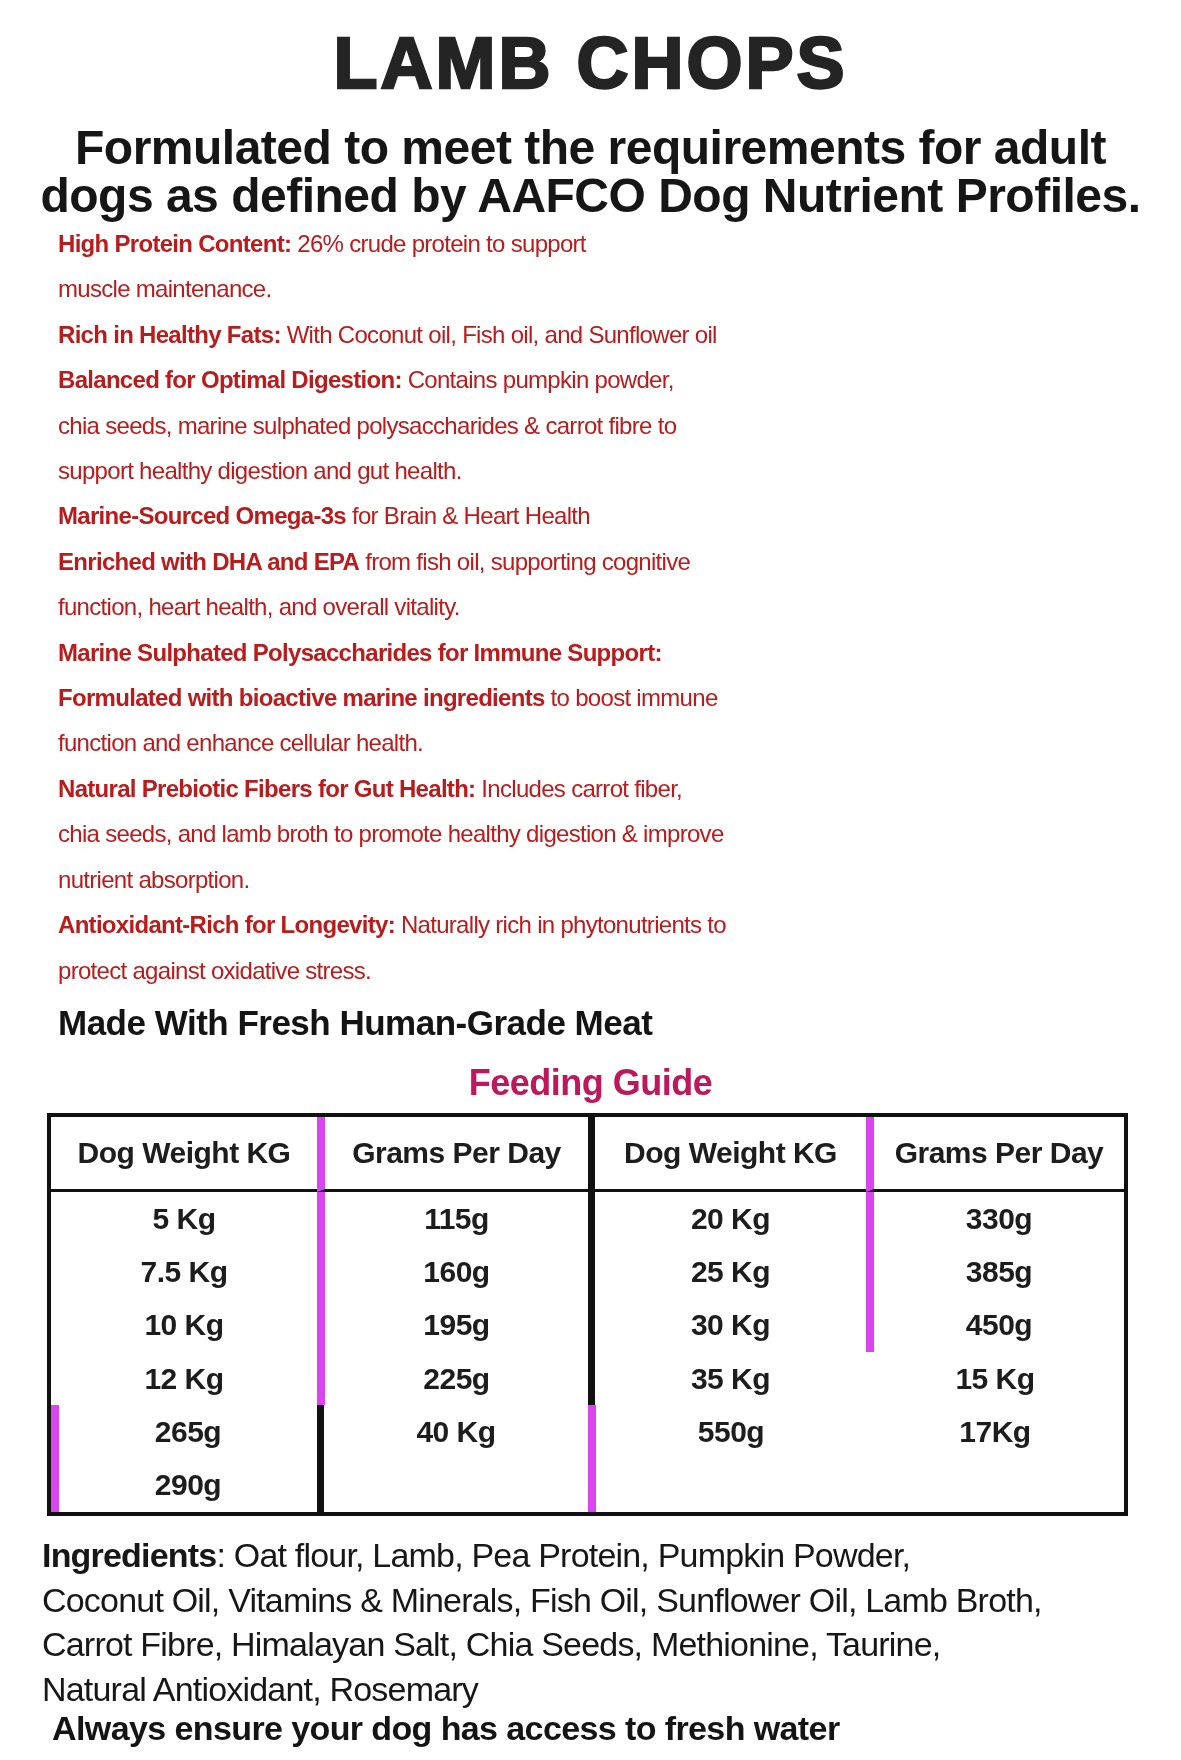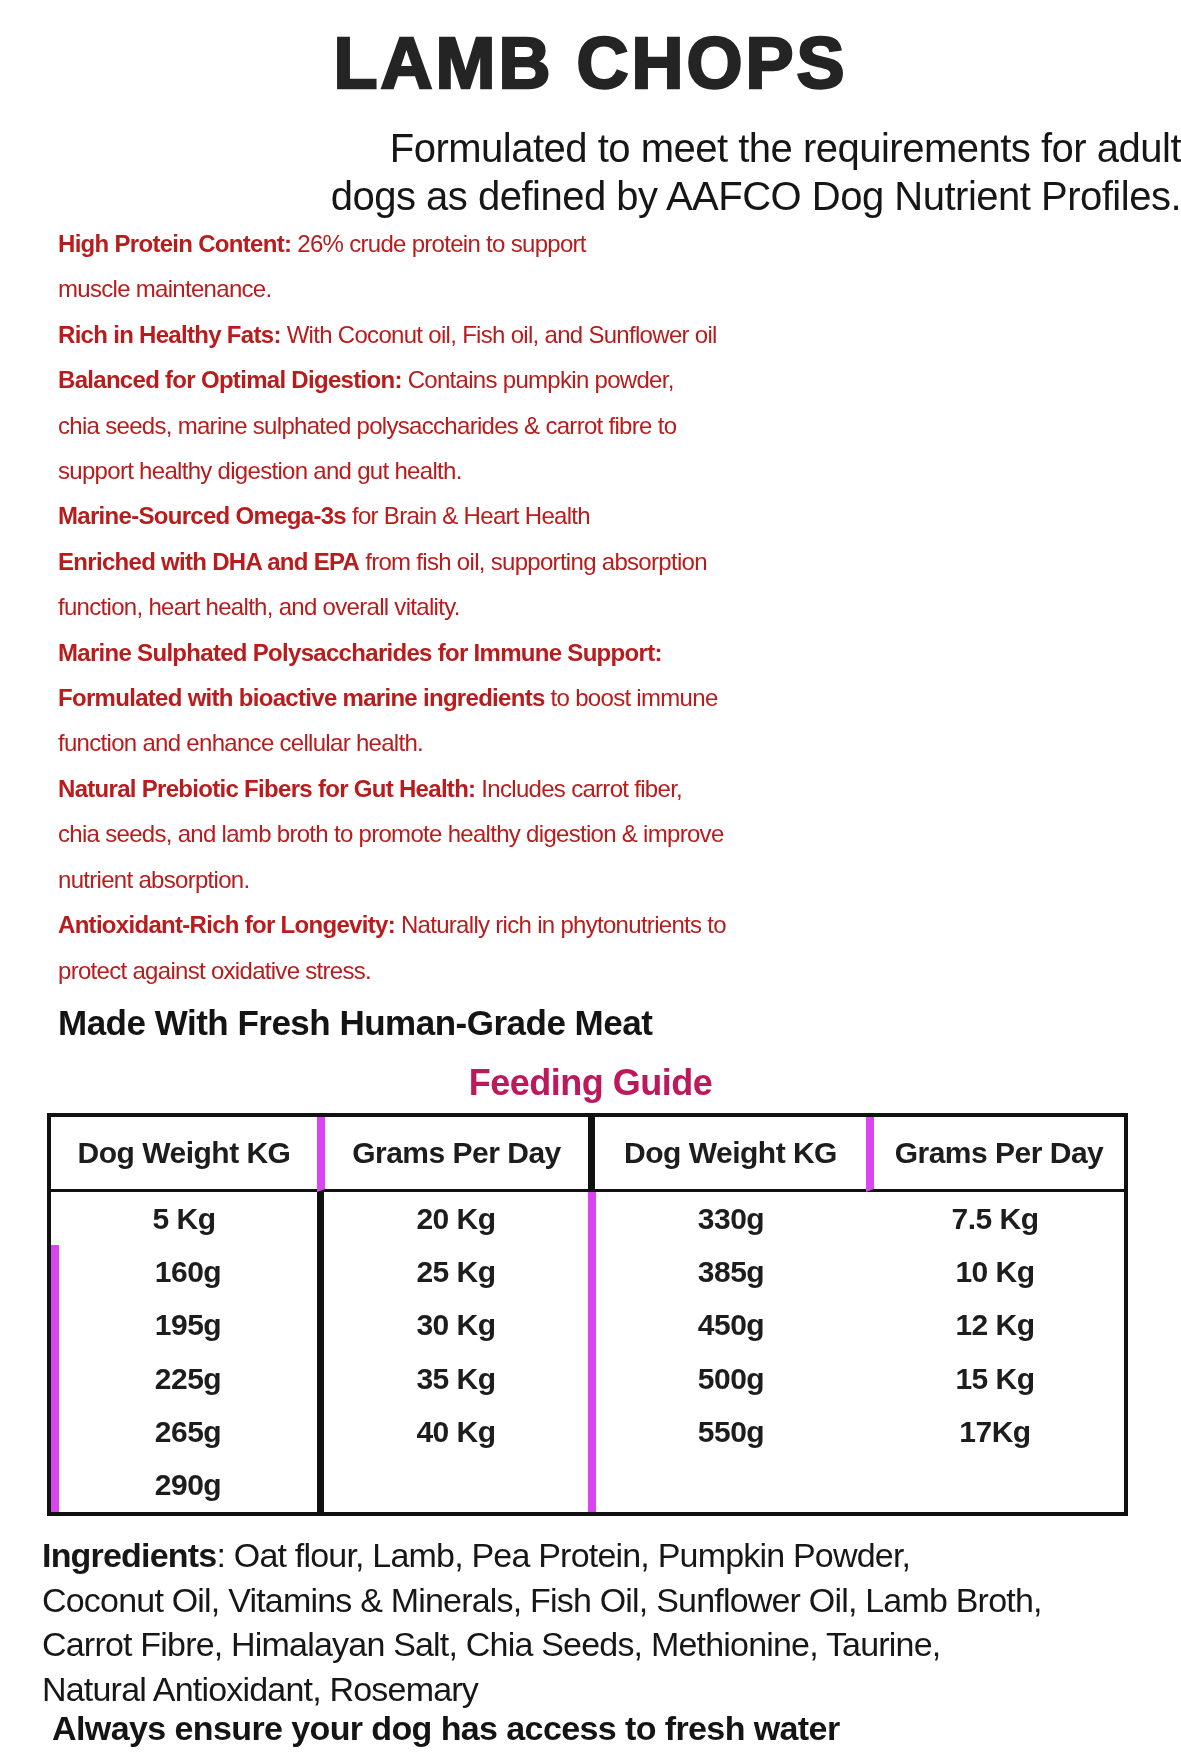--- a/index.html
+++ b/index.html
@@ -14,22 +14,22 @@
   .product-title {
     position:absolute; top:26px; left:0; width:100%;
     text-align:center;
     font-size:72px; font-weight:700; line-height:1.05;
     letter-spacing:3px;
     color:#242424;
     -webkit-text-stroke:2.5px #242424;
   }
   .aafco {
     position:absolute; top:124px; left:0; width:100%;
-    text-align:right;
-    font-size:40px; font-weight:normal; line-height:48px;
+    text-align:center;
+    font-size:48px; font-weight:bold; line-height:48px;
     letter-spacing:-0.5px;
     color:#161616;
   }
   .features {
     position:absolute; top:221px; left:58px; width:1095px;
     font-size:24px; line-height:45.4px;
     letter-spacing:-0.7px;
     color:#b91c1c;
   }
   .fline { white-space:nowrap; }
@@ -88,21 +88,21 @@
 </div>
 
 <div class="features">
   <div class="fline"><span class="fb">High Protein Content:</span><span> 26% crude protein to support</span></div>
   <div class="fline"><span class="fb"></span><span>muscle maintenance.</span></div>
   <div class="fline"><span class="fb">Rich in Healthy Fats:</span><span> With Coconut oil, Fish oil, and Sunflower oil</span></div>
   <div class="fline"><span class="fb">Balanced for Optimal Digestion:</span><span> Contains pumpkin powder,</span></div>
   <div class="fline"><span class="fb"></span><span>chia seeds, marine sulphated polysaccharides &amp; carrot fibre to</span></div>
   <div class="fline"><span class="fb"></span><span>support healthy digestion and gut health.</span></div>
   <div class="fline"><span class="fb">Marine-Sourced Omega-3s</span><span> for Brain &amp; Heart Health</span></div>
-  <div class="fline"><span class="fb">Enriched with DHA and EPA</span><span> from fish oil, supporting absorption</span></div>
+  <div class="fline"><span class="fb">Enriched with DHA and EPA</span><span> from fish oil, supporting cognitive</span></div>
   <div class="fline"><span class="fb"></span><span>function, heart health, and overall vitality.</span></div>
   <div class="fline"><span class="fb">Marine Sulphated Polysaccharides for Immune Support:</span><span></span></div>
   <div class="fline"><span class="fb">Formulated with bioactive marine ingredients</span><span> to boost immune</span></div>
   <div class="fline"><span class="fb"></span><span>function and enhance cellular health.</span></div>
   <div class="fline"><span class="fb">Natural Prebiotic Fibers for Gut Health:</span><span> Includes carrot fiber,</span></div>
   <div class="fline"><span class="fb"></span><span>chia seeds, and lamb broth to promote healthy digestion &amp; improve</span></div>
   <div class="fline"><span class="fb"></span><span>nutrient absorption.</span></div>
   <div class="fline"><span class="fb">Antioxidant-Rich for Longevity:</span><span> Naturally rich in phytonutrients to</span></div>
   <div class="fline"><span class="fb"></span><span>protect against oxidative stress.</span></div>
 </div>
@@ -111,37 +111,37 @@
 
 <div class="fg-title">Feeding Guide</div>
 
 <div class="ftable">
   <div class="cell th">Dog Weight KG</div>
   <div class="cell th sep-thin">Grams Per Day</div>
   <div class="cell th sep-thick">Dog Weight KG</div>
   <div class="cell th sep-thin">Grams Per Day</div>
 
   <div class="cell td">5 Kg</div>
+  <div class="cell td sep-thin">115g</div>
   <div class="cell td sep-thick">20 Kg</div>
   <div class="cell td sep-thin">330g</div>
 
   <div class="cell td">7.5 Kg</div>
   <div class="cell td sep-thin">160g</div>
   <div class="cell td sep-thick">25 Kg</div>
   <div class="cell td sep-thin">385g</div>
 
   <div class="cell td">10 Kg</div>
   <div class="cell td sep-thin">195g</div>
   <div class="cell td sep-thick">30 Kg</div>
   <div class="cell td sep-thin">450g</div>
 
   <div class="cell td">12 Kg</div>
   <div class="cell td sep-thin">225g</div>
   <div class="cell td sep-thick">35 Kg</div>
-  <div class="cell td sep-thin">500g</div>
 
   <div class="cell td">15 Kg</div>
   <div class="cell td sep-thin">265g</div>
   <div class="cell td sep-thick">40 Kg</div>
   <div class="cell td sep-thin">550g</div>
 
   <div class="cell td">17Kg</div>
   <div class="cell td sep-thin">290g</div>
   <div class="cell td sep-thick"></div>
   <div class="cell td sep-thin"></div>

